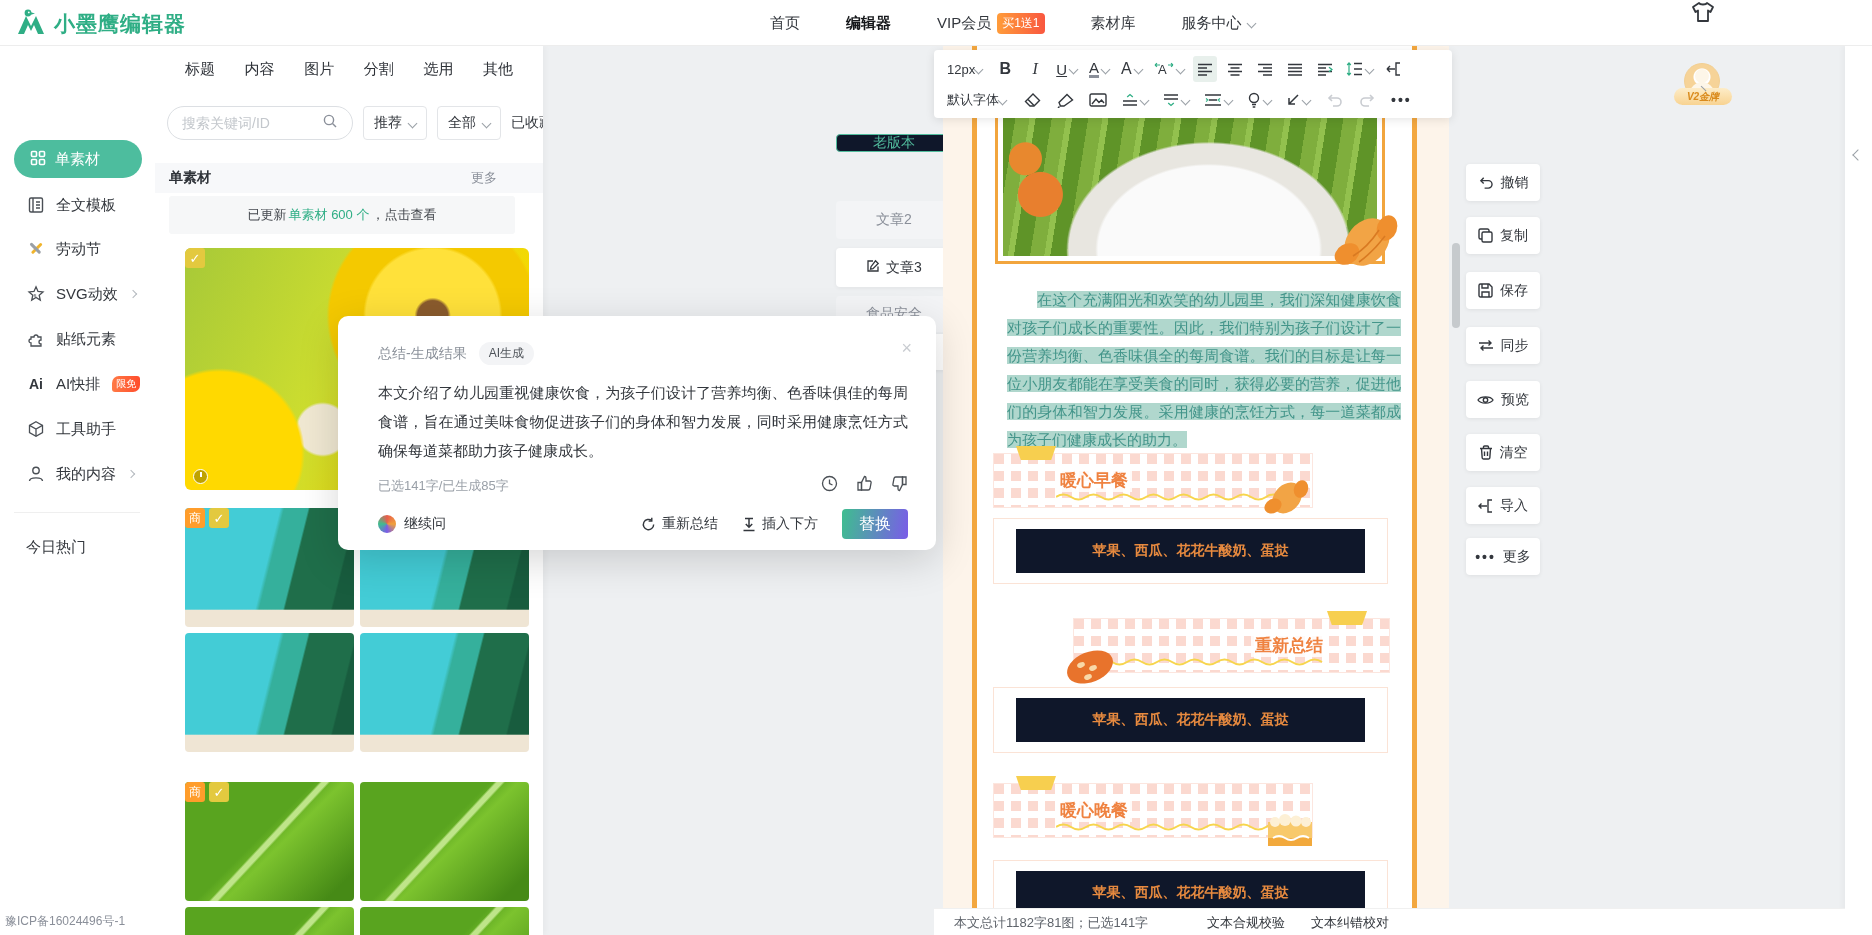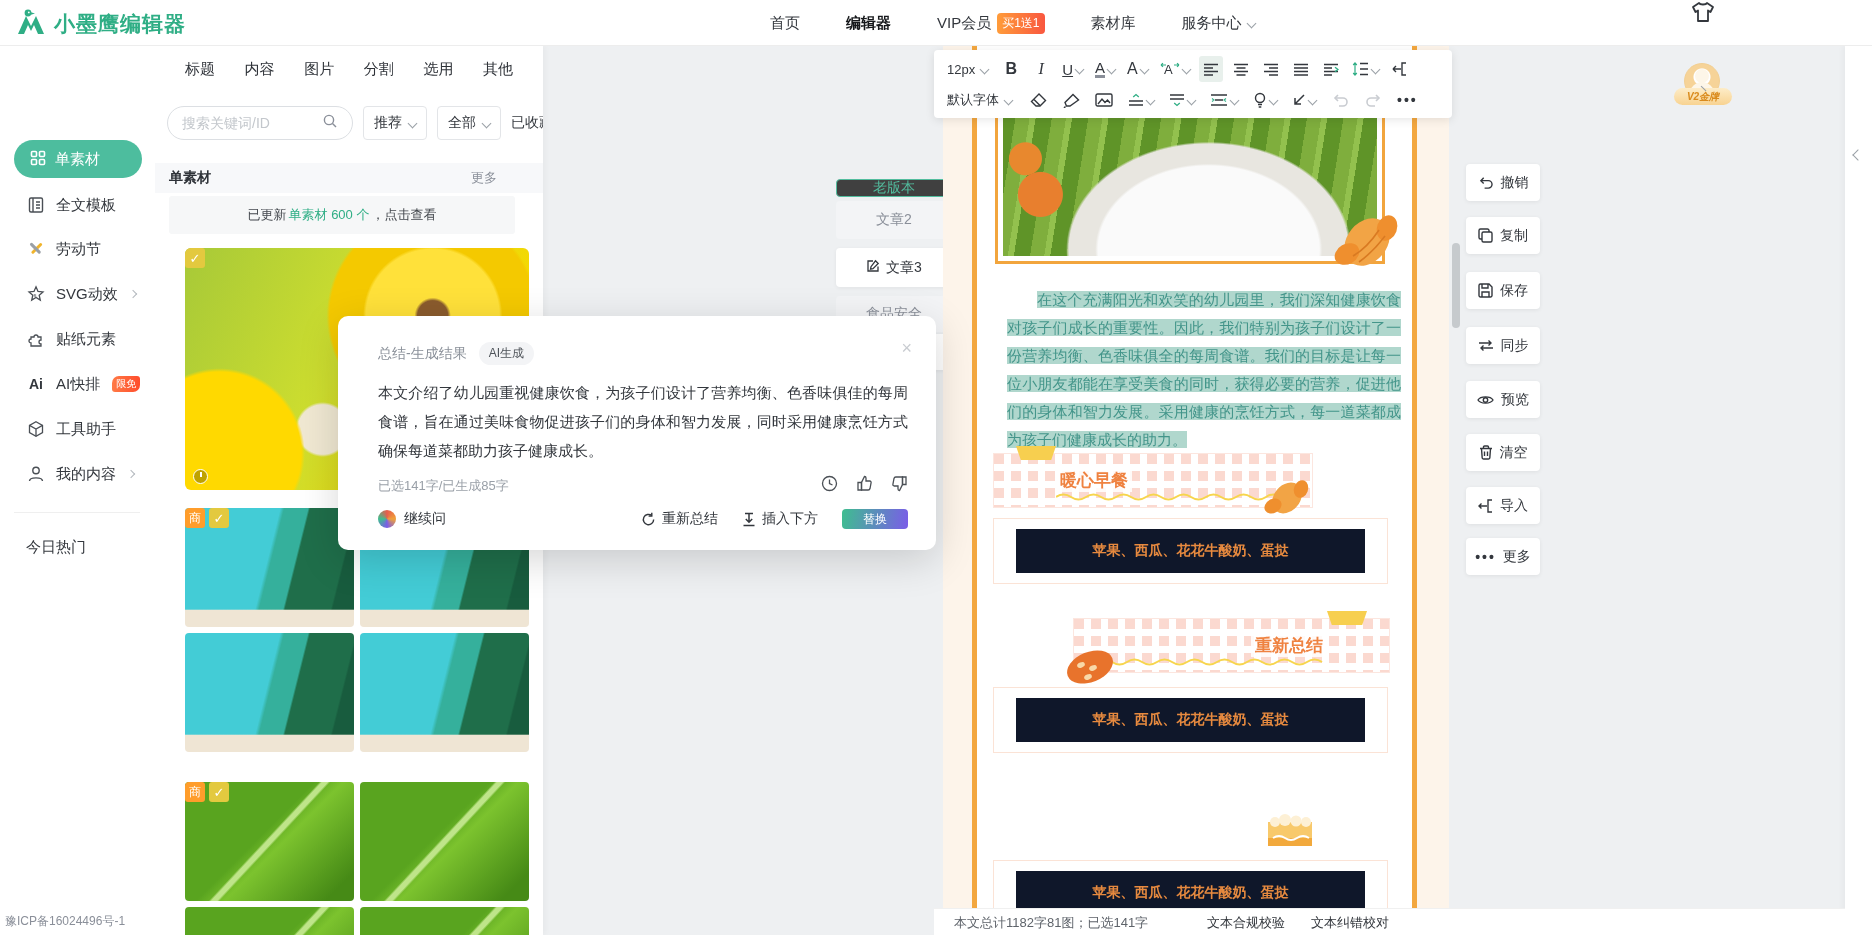--- a/index.html
+++ b/index.html
@@ -63,21 +63,21 @@
   .img-leaf { background:
     linear-gradient(133deg, transparent 0 48%, #bfe58a 49% 51%, transparent 52%),
     linear-gradient(135deg, #59a41f 0 45%, #7cc32e 55%, #468a16 90%); }
   .badge-c { position:absolute; width:20px; height:20px; background:#ff9d2b; border-radius:3px; color:#fff; font-size:12px; display:flex; align-items:center; justify-content:center; z-index:3; }
   .badge-k { position:absolute; width:20px; height:20px; background:#e3c93f; border-radius:3px; color:#fff; font-size:13px; display:flex; align-items:center; justify-content:center; z-index:3; }
   .gif-ind { position:absolute; left:8px; bottom:6px; width:15px; height:15px; border-radius:50%; border:1.5px solid #fff; background:rgba(0,0,0,.25); z-index:3; }
   .gif-ind:after { content:""; position:absolute; left:6px; top:2px; width:1.5px; height:5px; background:#fff; }
 
   
   .atab { position:absolute; width:116px; border-radius:4px; display:flex; align-items:center; justify-content:center; gap:6px; font-size:14px; cursor:pointer; z-index:3; }
-  .atab-old { left:836px; top:134px; height:18px; background:#404040; border:1px solid #52bd9e; color:#52bd9e;margin-top:45px; }
+  .atab-old { left:836px; top:134px; height:18px; background:#0f172a; border:1px solid #52bd9e; color:#52bd9e; }
   .atab-gray { background:#f3f4f6; color:#8a8f99; }
   .atab-2 { left:836px; top:201px; height:38px; }
   .atab-3 { left:836px; top:248px; height:39px; background:#fff; color:#33373d; box-shadow:0 1px 4px rgba(0,0,0,.06); }
   .atab-4 { left:836px; top:296px; height:36px; }
   .atab-exp { left:836px; top:334px; height:36px; background:#fff; border-radius:6px; box-shadow:0 1px 4px rgba(0,0,0,.06); }
 
   
   .page { position:absolute; left:943px; top:46px; width:506px; height:862px; background:#fdf4ea; overflow:hidden; z-index:4; }
   .obar { position:absolute; top:0; bottom:0; width:5px; background:#f3a73f; }
   .page-content { position:absolute; left:34px; top:0; width:438px; height:862px; background:#fff; }
@@ -99,39 +99,39 @@
   .menu-box { position:absolute; left:50px; width:395px; height:66px; background:#fff; border:1px solid #fbe3d6; }
   .menu-inner { position:absolute; left:22px; right:22px; top:10px; bottom:10px; background:#0f172a; display:flex; align-items:center; justify-content:center; font-size:14px; color:#e78a3f;font-weight:bold; }
   .deco { position:absolute; z-index:5; }
 
   
   .toolbar { position:absolute; left:934px; top:50px; width:518px; height:68px; background:#fff; border-radius:4px; box-shadow:0 2px 10px rgba(0,0,0,.10); z-index:6; padding:4px 8px; }
   .tb-row { height:30px; display:flex; align-items:center; }
   .tb { height:26px; min-width:24px; display:flex; align-items:center; justify-content:center; gap:3px; color:#33373d; font-size:14px; cursor:pointer; border-radius:3px; padding:0 3px; }
   .tb.active { background:#e8f0ec; }
   .tb.dim { color:#c9ccd1; }
-  .tb-sel { font-size:13px; color:#33373d; display:flex; align-items:center; gap:6px; padding:0 5px; cursor:pointer; }
+  .tb-sel { font-size:13px; color:#33373d; display:flex; align-items:center; padding:0 5px; cursor:pointer; }
   .tb svg { display:block; }
 
   
   .popup { position:absolute; left:338px; top:316px; width:598px; height:234px; background:#fff; border-radius:10px; box-shadow:0 10px 40px rgba(0,0,0,.16); z-index:15; padding:26px 28px 0 40px; }
   .pop-head { display:flex; align-items:center; gap:12px; }
   .pop-title { font-size:14px; color:#8a9099; }
   .pop-tag { background:#f3f4f6; border-radius:12px; padding:3px 10px; font-size:12px; color:#4e5359; }
   .pop-close { position:absolute; right:24px; top:22px; font-size:18px; color:#c9ccd1; cursor:pointer; }
   .pop-body { margin-top:13px; font-size:15px; color:#33373d; line-height:29px; text-align:justify; }
   .pop-stats { margin-top:10px; display:flex; align-items:center; justify-content:space-between; }
   .pop-stats .txt { font-size:13px; color:#9aa0a8; }
   .pop-ic { display:flex; gap:18px; align-items:center; }
   .pop-foot { margin-top:13px; display:flex; align-items:center; justify-content:space-between; }
   .cont-ask { display:flex; align-items:center; gap:8px; font-size:14px; color:#33373d; cursor:pointer; }
   .grad-dot { width:18px; height:18px; border-radius:50%; background:conic-gradient(#e85d4c,#f0a13a,#7a5ce8,#3ebe8f,#e85d4c); }
   .foot-right { display:flex; align-items:center; gap:24px; }
   .foot-link { display:flex; align-items:center; gap:6px; font-size:14px; color:#33373d; cursor:pointer; }
-  .replace-btn { width:66px; height:20px; border:none; border-radius:4px; background:linear-gradient(100deg,#3ebe8f,#7a5ce8); color:#fff; font-size:12px; cursor:pointer; }
+  .replace-btn { width:66px; height:30px; border:none; border-radius:4px; background:linear-gradient(100deg,#3ebe8f,#7a5ce8); color:#fff; font-size:16px; cursor:pointer; }
 
   
   .act-btn { position:absolute; left:1466px; width:74px; height:37px; background:#fff; border-radius:4px; box-shadow:0 1px 4px rgba(0,0,0,.07); display:flex; align-items:center; justify-content:center; gap:7px; font-size:14px; color:#33373d; cursor:pointer; z-index:6; }
   .scroll-thumb { position:absolute; left:1452px; top:243px; width:8px; height:85px; background:#c6cacd; border-radius:4px; z-index:6; cursor:pointer; }
 
   
   .statusbar { position:absolute; left:934px; top:908px; width:911px; height:27px; background:#fff; border-top:1px solid #f0f0f0; z-index:12; }
   .status-inner { position:absolute; left:20px; top:0; width:500px; height:27px; display:flex; align-items:center; justify-content:space-between; }
   .status-sum { font-size:13px; color:#5f646b; }
   .status-links { display:flex; align-items:center; gap:26px; font-size:13px; color:#33373d; }
@@ -401,20 +401,27 @@
     <svg class="deco" style="left:118px;top:596px;" width="58" height="50" viewBox="0 0 58 50">
       <ellipse cx="29" cy="25" rx="24" ry="15" fill="#e8732c" transform="rotate(-22 29 25)"></ellipse>
       <ellipse cx="20" cy="23" rx="4" ry="2.6" fill="#f8d8a8" transform="rotate(-22 20 23)"></ellipse>
       <ellipse cx="32" cy="26" rx="4" ry="2.6" fill="#f8d8a8" transform="rotate(-22 32 26)"></ellipse>
       <ellipse cx="27" cy="35" rx="4" ry="2.6" fill="#f8d8a8" transform="rotate(-22 27 35)"></ellipse>
     </svg>
     <div class="menu-box" style="top:641px;">
       <div class="menu-inner">苹果、西瓜、花花牛酸奶、蛋挞</div>
     </div>
 
+    <div class="meal-head" style="left:50px;top:737px;">
+      <span class="ribbon" style="left:22px;"></span>
+      <span class="meal-title" style="left:62px;">暖心晚餐</span>
+      <svg class="wavy" style="left:62px;" width="230" height="10" viewBox="0 0 230 10">
+          <path d="M0 5 Q7.5 0 15 5 T30 5 T45 5 T60 5 T75 5 T90 5 T105 5 T120 5 T135 5 T150 5 T165 5 T180 5 T195 5 T210 5 T225 5" stroke="#f7d54d" stroke-width="2" fill="none"></path>
+        </svg>
+    </div>
     <svg class="deco" style="left:322px;top:766px;" width="50" height="38" viewBox="0 0 50 38">
       <rect x="3" y="10" width="44" height="20" fill="#f8c96b"></rect>
       <rect x="3" y="26" width="44" height="8" fill="#f2a93c"></rect>
       <circle cx="10" cy="10" r="5" fill="#fdf0d5"></circle>
         <circle cx="20" cy="8" r="6" fill="#fdf0d5"></circle>
         <circle cx="31" cy="9" r="5.5" fill="#fdf0d5"></circle>
         <circle cx="41" cy="10" r="5" fill="#fdf0d5"></circle>
       <path d="M8 26 Q14 22 20 26 T32 26 T44 26" stroke="#fff" stroke-width="2" fill="none"></path>
     </svg>
     <div class="menu-box" style="top:814px;">

